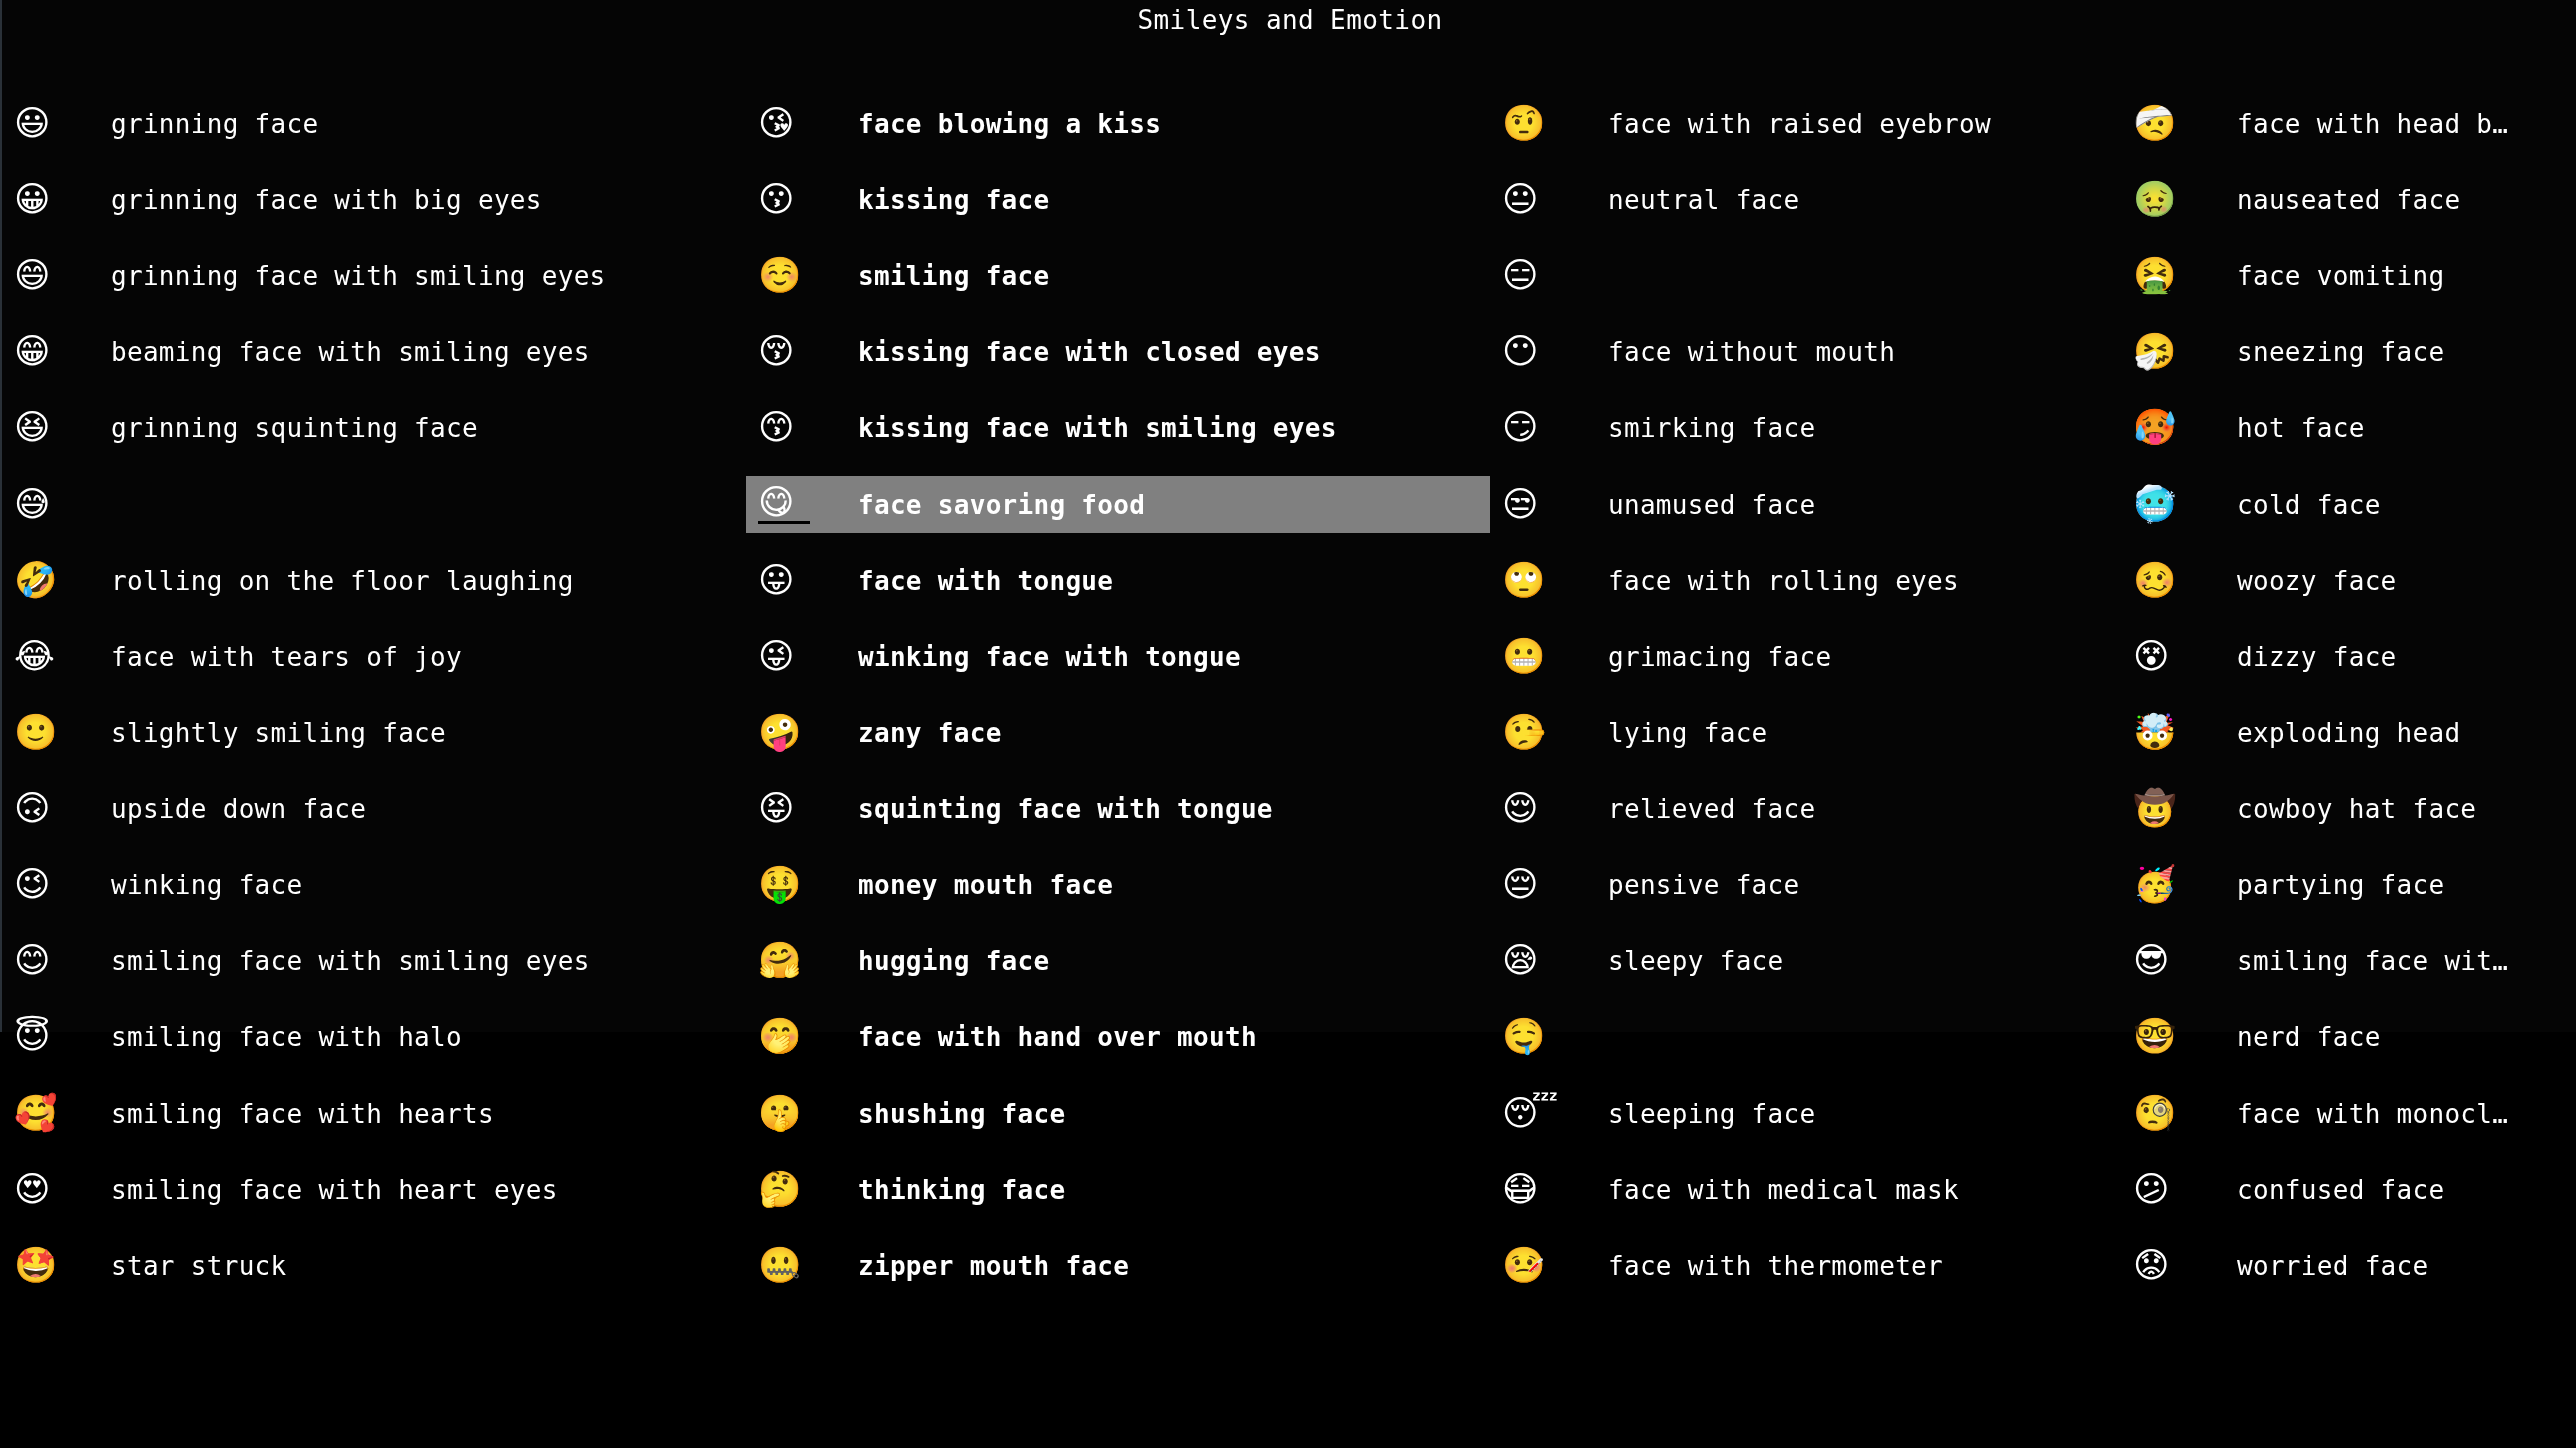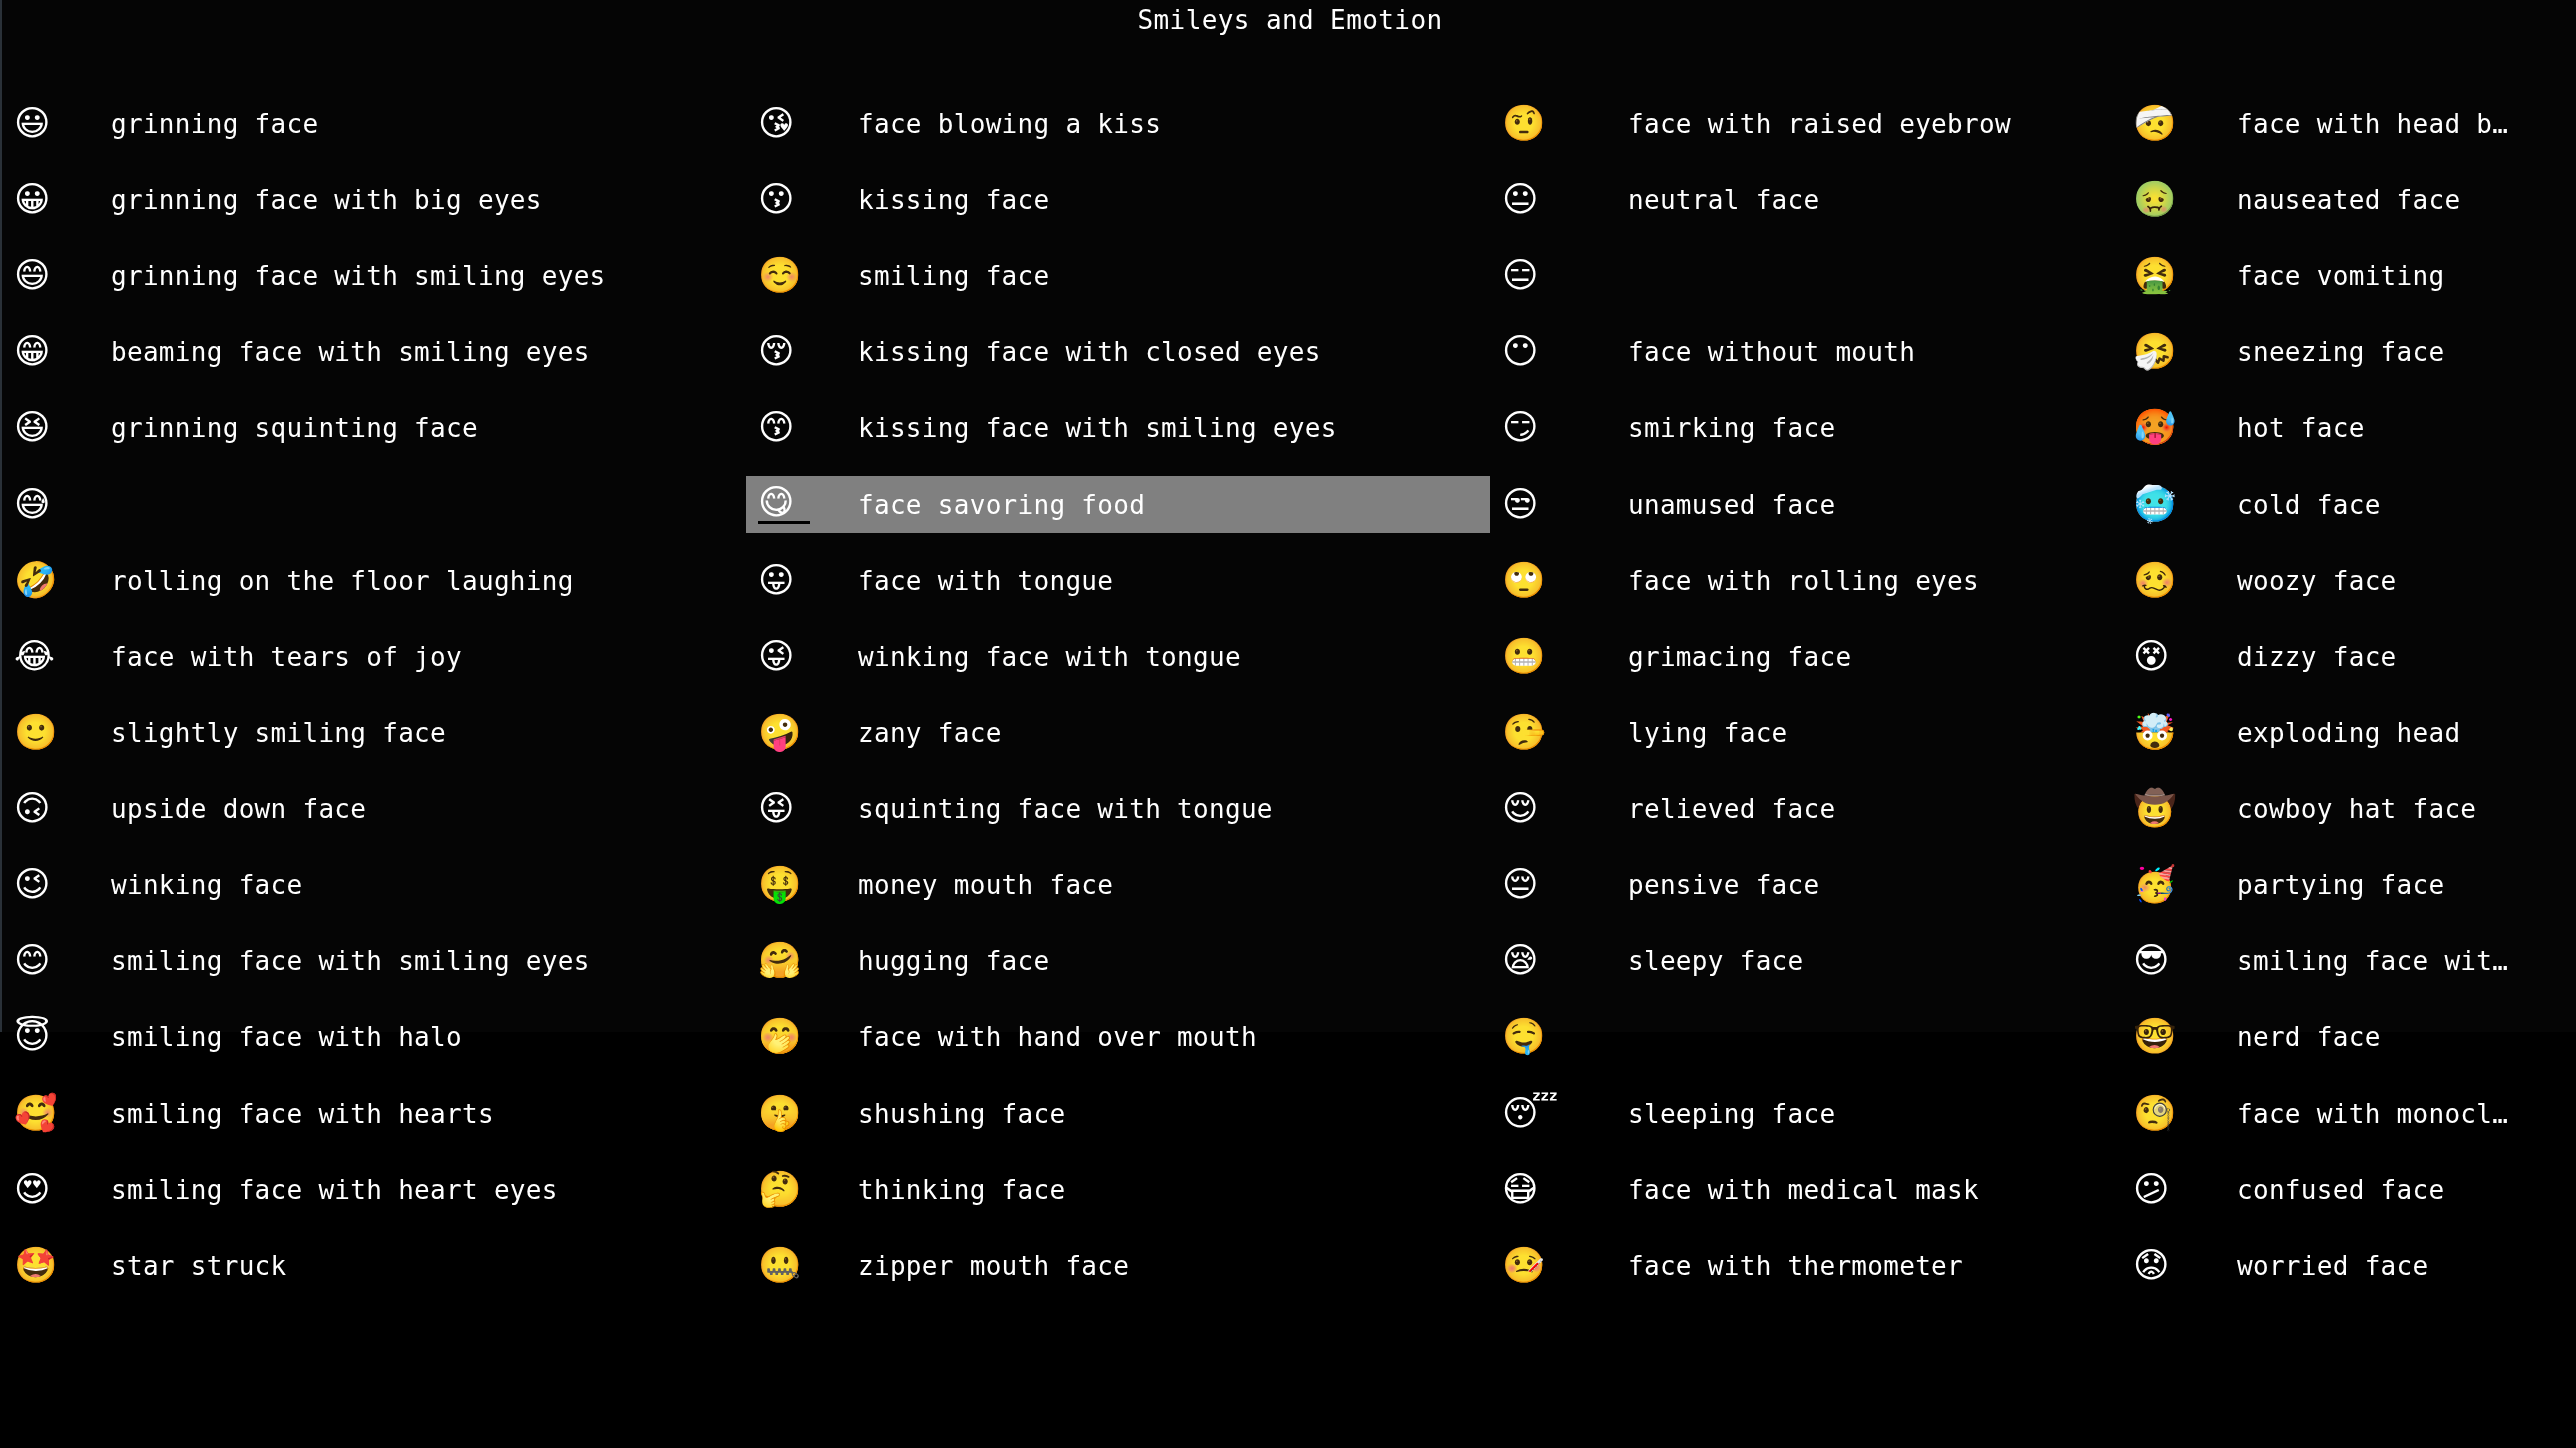--- a/index.html
+++ b/index.html
@@ -86,22 +86,22 @@
     margin-left: 45px;
     font-family: "DejaVu Sans Mono", "Liberation Mono", monospace;
     font-size: 26px;
     letter-spacing: 0.3px;
     color: #ffffff;
     white-space: nowrap;
     overflow: hidden;
     text-overflow: clip;
   }
   .col-3 .label { margin-left: 52px; }
-  .col-2 .label { margin-left: 74px; }
-  .col-1 .label { margin-left: 48px; }
+  .col-2 .label { margin-left: 54px; }
+  .col-1 .label { margin-left: 48px; font-weight: bold; }
 </style>
 </head>
 <body>
 
 <div id="app">
 
   <div id="title">Smileys and Emotion</div>
 
   <div id="grid">
       <div class="column col-0">

